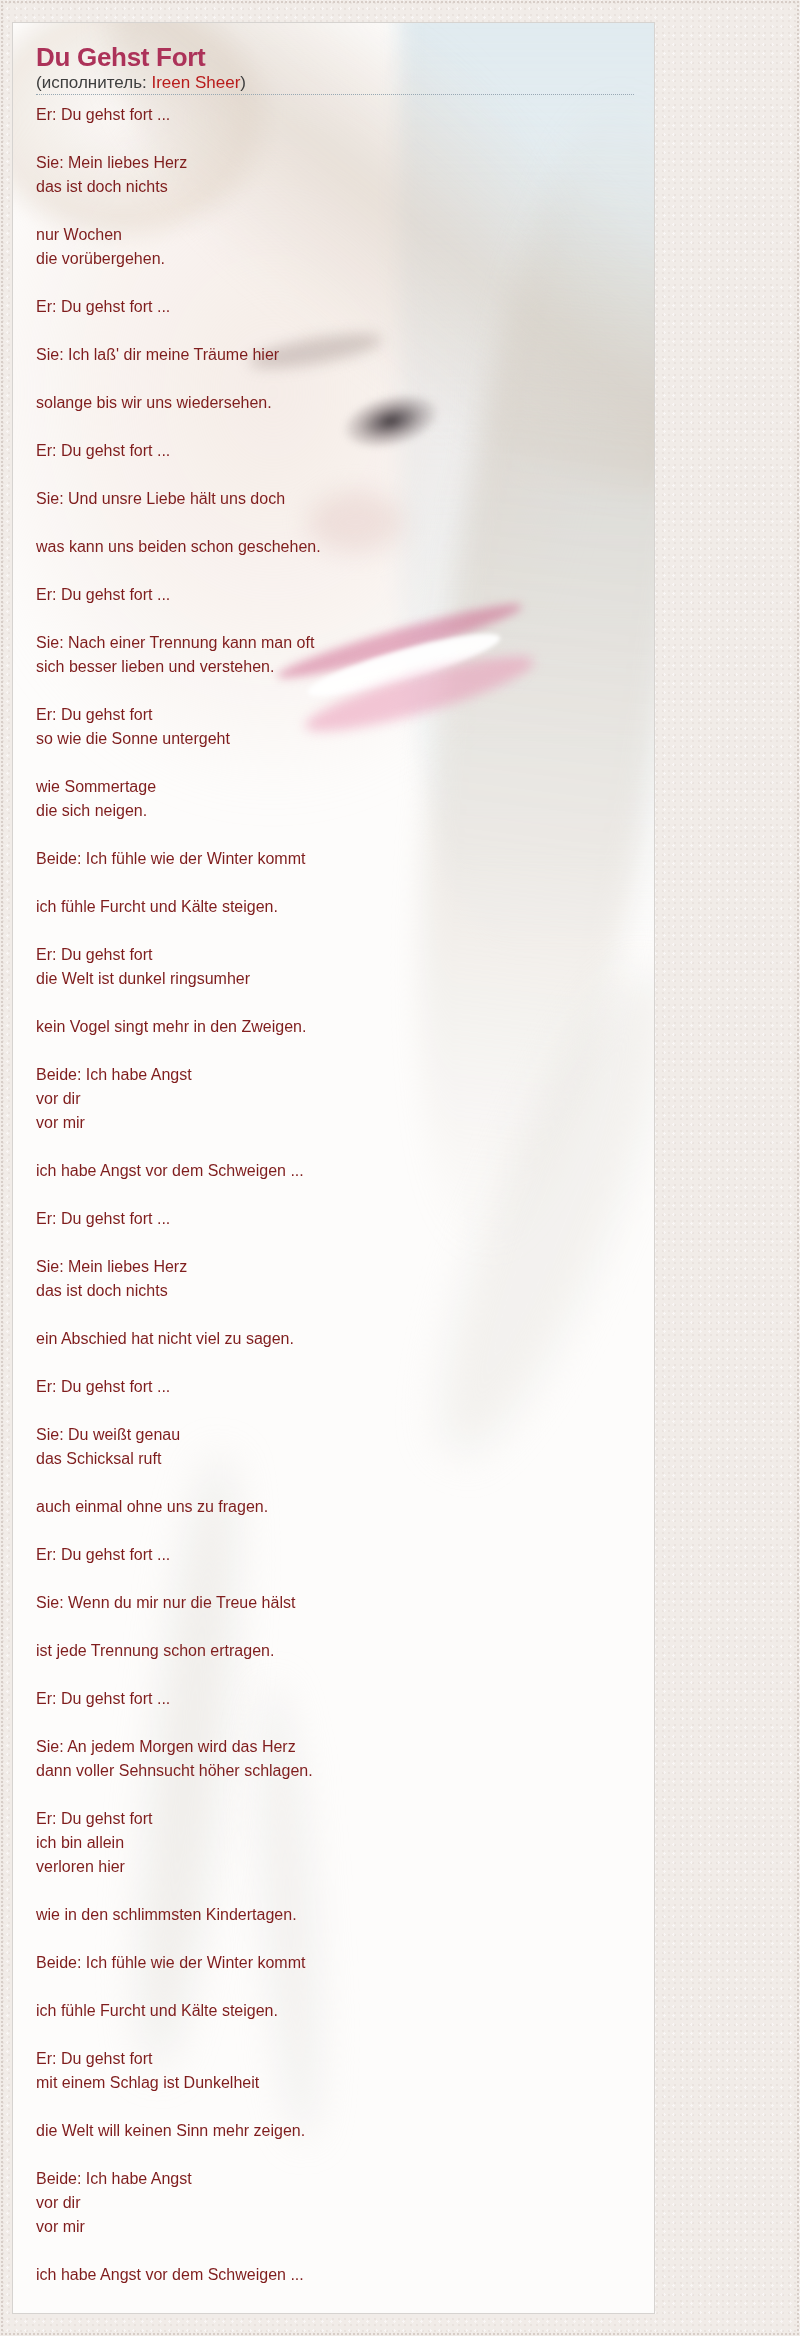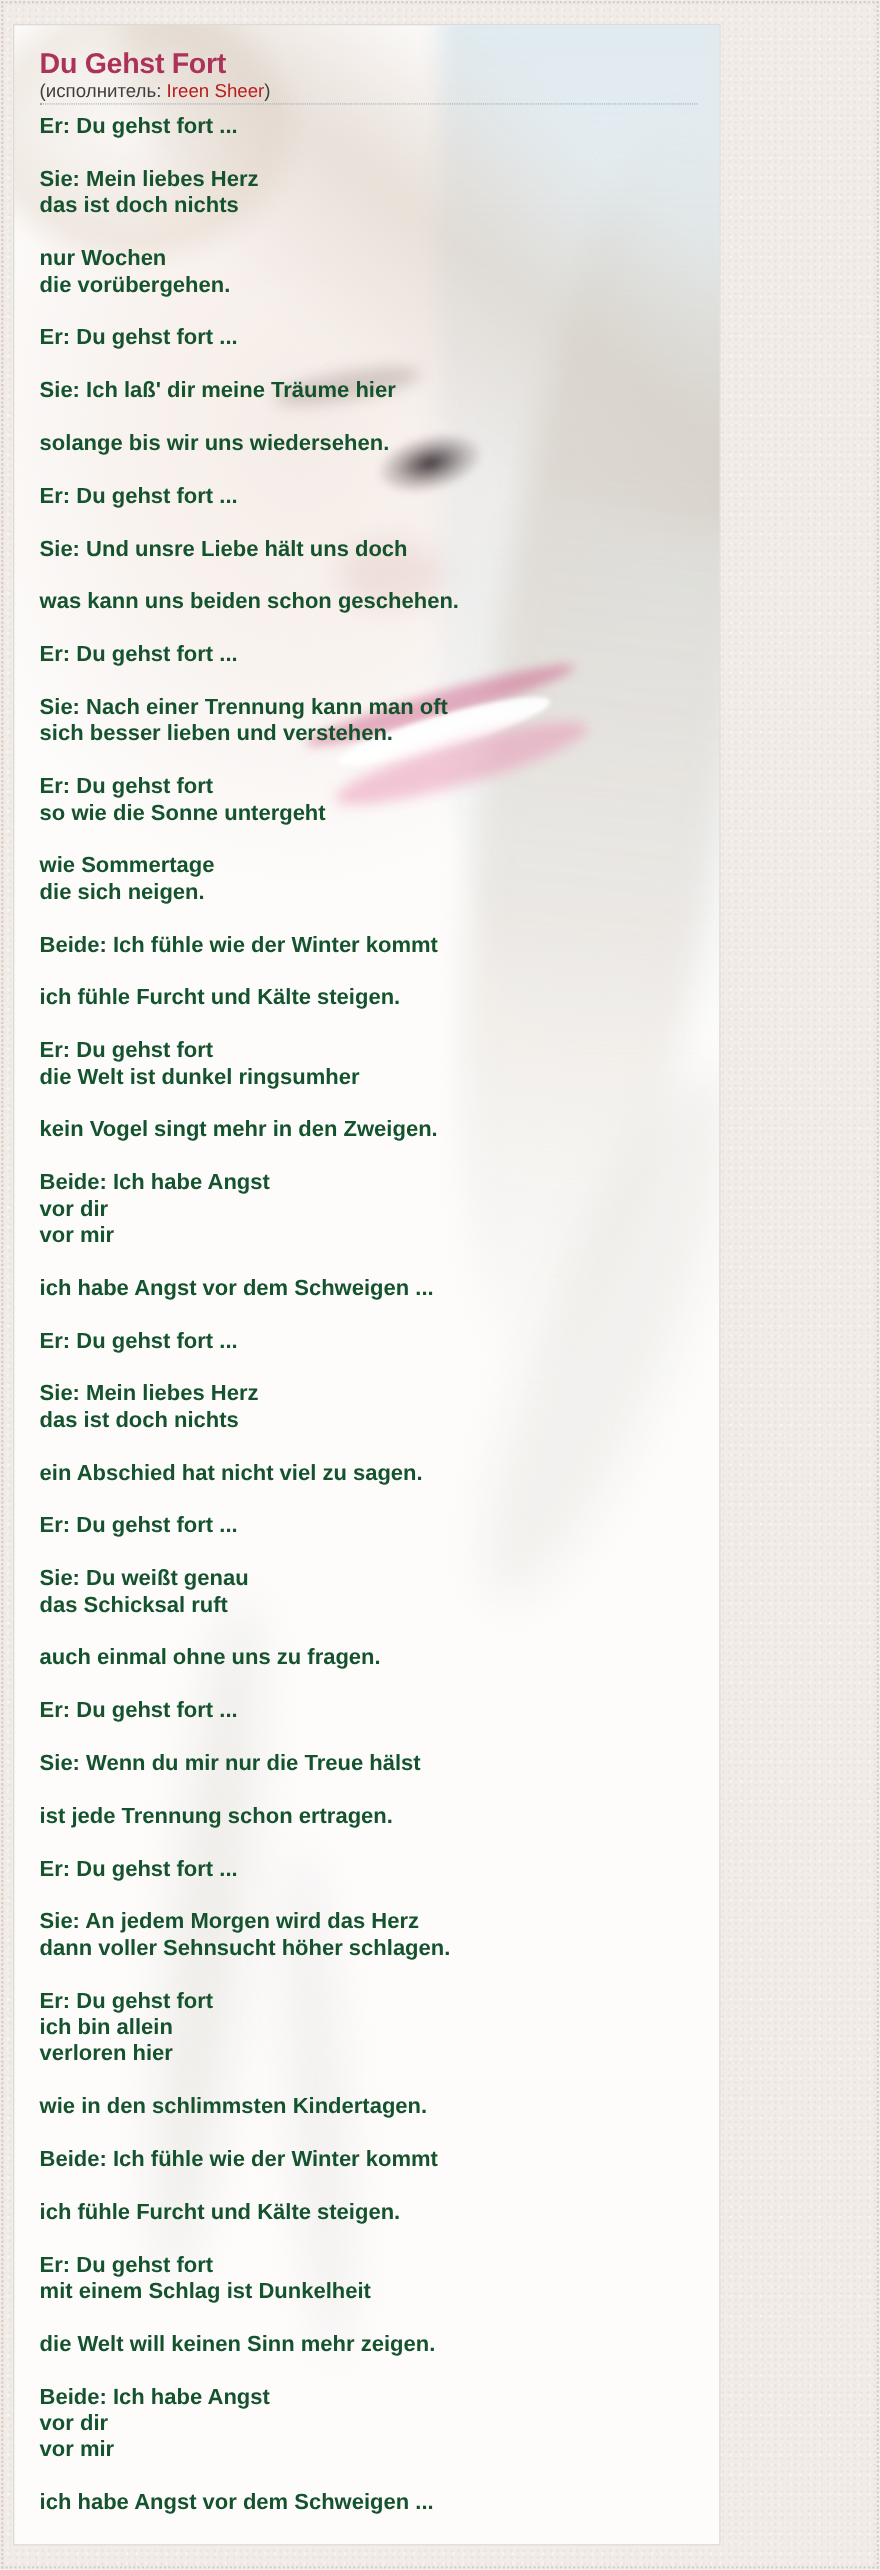--- a/index.html
+++ b/index.html
@@ -110,25 +110,24 @@
     padding-bottom: 3px;
     border-bottom: 1px dotted #98a9b4;
   }
   .artist-line a {
     color: #b91c1c;
     text-decoration: none;
     cursor: pointer;
   }
   .lyrics {
     margin-top: 8px;
-    font-size: 20px;
+    font-size: 16px;
     line-height: 24px;
-    color: #14532d;
+    color: #7f1d1d;
     white-space: pre-line;
-    font-weight: bold;
   }
 </style>
 </head>
 <body>
 
 <div class="page-edge"></div>
 
 <main class="card">
 
   <div class="photo">

